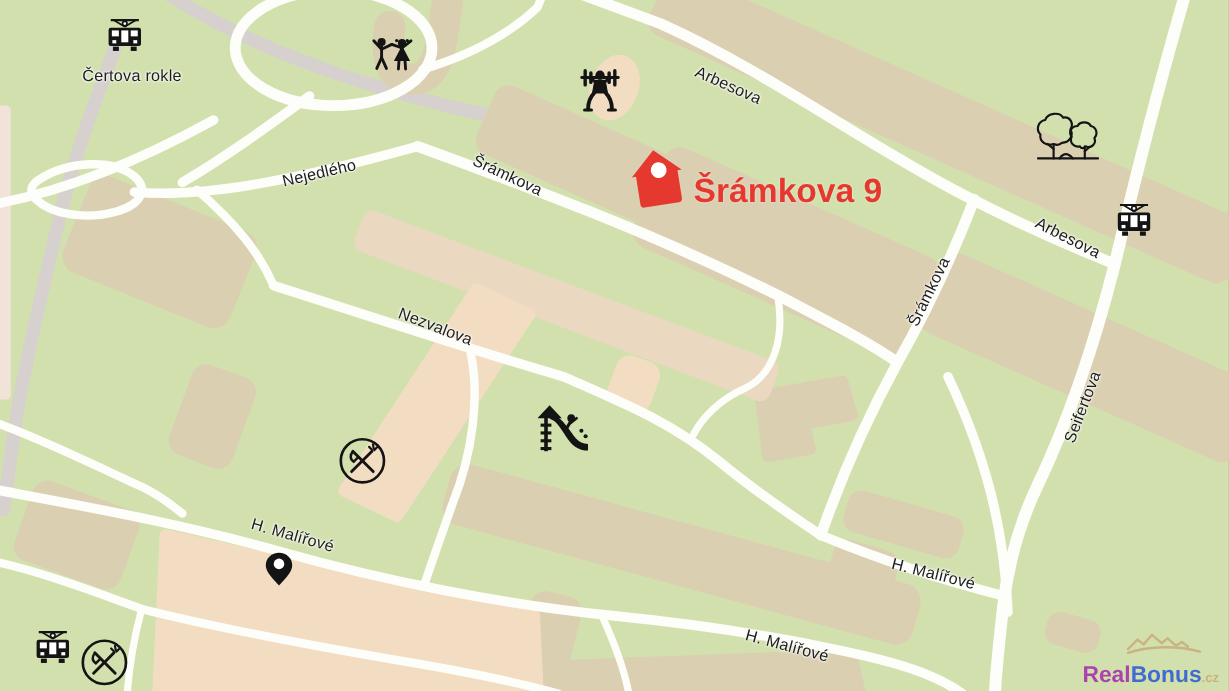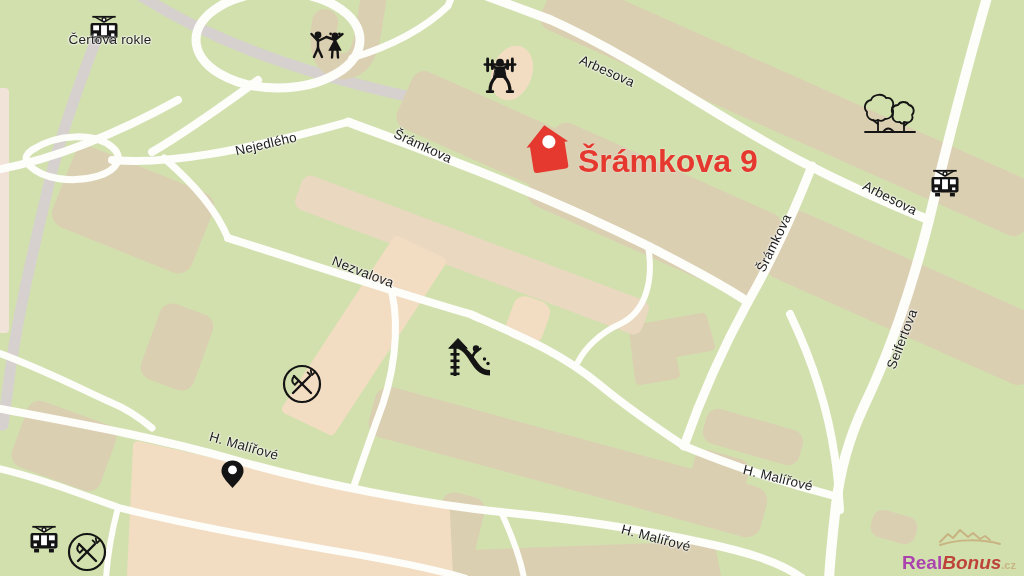--- a/index.html
+++ b/index.html
@@ -10,27 +10,27 @@
   }
   .base{position:absolute;left:0;top:0;}
   .icon{position:absolute;}
   .lbl{
     position:absolute;transform:translate(-50%,-50%);
     font-size:13.5px;color:#1d1d1d;white-space:nowrap;letter-spacing:.2px;
     text-shadow:0 0 2px #fff,0 0 2px #fff,0 0 3px rgba(255,255,255,.9);
   }
   .lbl.poi{font-size:13.5px;}
   .marker-title{
-    position:absolute;font-size:32px;font-weight:bold;color:#e5392f;
+    position:absolute;font-size:28px;font-weight:bold;color:#e5392f;
     white-space:nowrap;text-shadow:0 0 2px rgba(255,255,255,.6);
   }
   .watermark{position:absolute;right:8px;bottom:4px;width:130px;opacity:.8;text-align:right;}
   .watermark .wm-text{font-size:19px;font-weight:bold;line-height:1;white-space:nowrap;}
   .wm-gray{color:#a21caf;}
-  .wm-tan{color:#b91c1c;font-style:italic;}
+  .wm-tan{color:#1d4ed8;}
   .wm-tld{font-size:11px;color:#c7a977;}
 </style>
 </head>
 <body>
 
 <div class="map-canvas">
 
   <svg class="base" width="1024" height="576" viewBox="0 0 1024 576">
     <rect x="0" y="0" width="1024" height="576" fill="#d2e0ae"></rect>
 
@@ -237,21 +237,21 @@
     <circle cx="12" cy="10.2" r="4.6" fill="#fff"></circle>
   </svg>
 
   <svg class="icon" style="left:524px;top:122px" width="48" height="54" viewBox="0 0 48 54">
     <g transform="rotate(-9 24 27)">
       <path d="M24,3 L45,22.5 L41.5,22.5 L41.5,46 Q41.5,49 38.5,49 L9.5,49 Q6.5,49 6.5,46 L6.5,22.5 L3,22.5 Z" fill="#e5392f"></path>
       <circle cx="26" cy="20" r="6.6" fill="#fff"></circle>
     </g>
   </svg>
 
-  <div class="lbl poi" style="left:110px;top:39px">Čertova rokle</div>
+  <div class="lbl poi" style="left:110px;top:63px">Čertova rokle</div>
 
   <div class="lbl" style="left:607px;top:71px;transform:translate(-50%,-50%) rotate(24deg)">Arbesova</div>
   <div class="lbl" style="left:890px;top:198px;transform:translate(-50%,-50%) rotate(27deg)">Arbesova</div>
   <div class="lbl" style="left:266px;top:144px;transform:translate(-50%,-50%) rotate(-13deg)">Nejedlého</div>
   <div class="lbl" style="left:423px;top:146px;transform:translate(-50%,-50%) rotate(25deg)">Šrámkova</div>
   <div class="lbl" style="left:774px;top:243px;transform:translate(-50%,-50%) rotate(-64deg)">Šrámkova</div>
   <div class="lbl" style="left:902px;top:339px;transform:translate(-50%,-50%) rotate(-69deg)">Seifertova</div>
   <div class="lbl" style="left:363px;top:272px;transform:translate(-50%,-50%) rotate(21deg)">Nezvalova</div>
   <div class="lbl" style="left:244px;top:446px;transform:translate(-50%,-50%) rotate(16deg)">H. Malířové</div>
   <div class="lbl" style="left:778px;top:478px;transform:translate(-50%,-50%) rotate(14deg)">H. Malířové</div>

